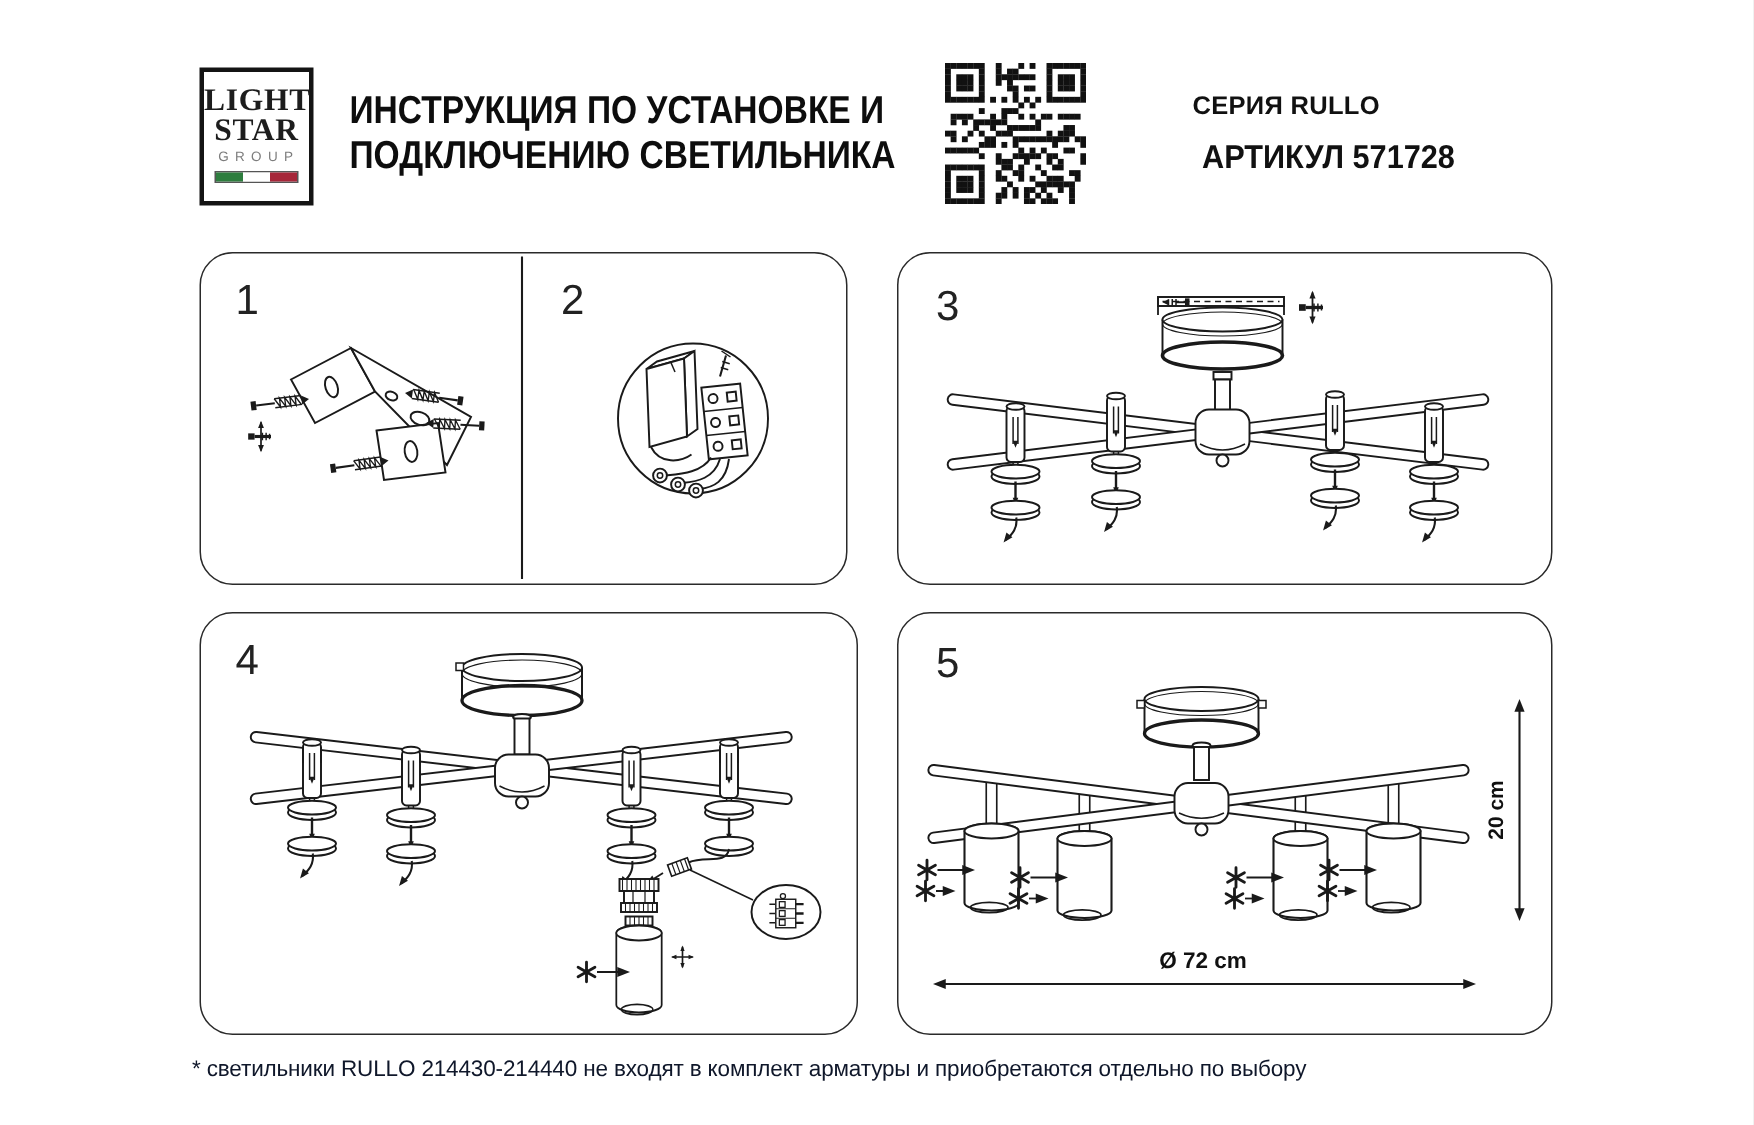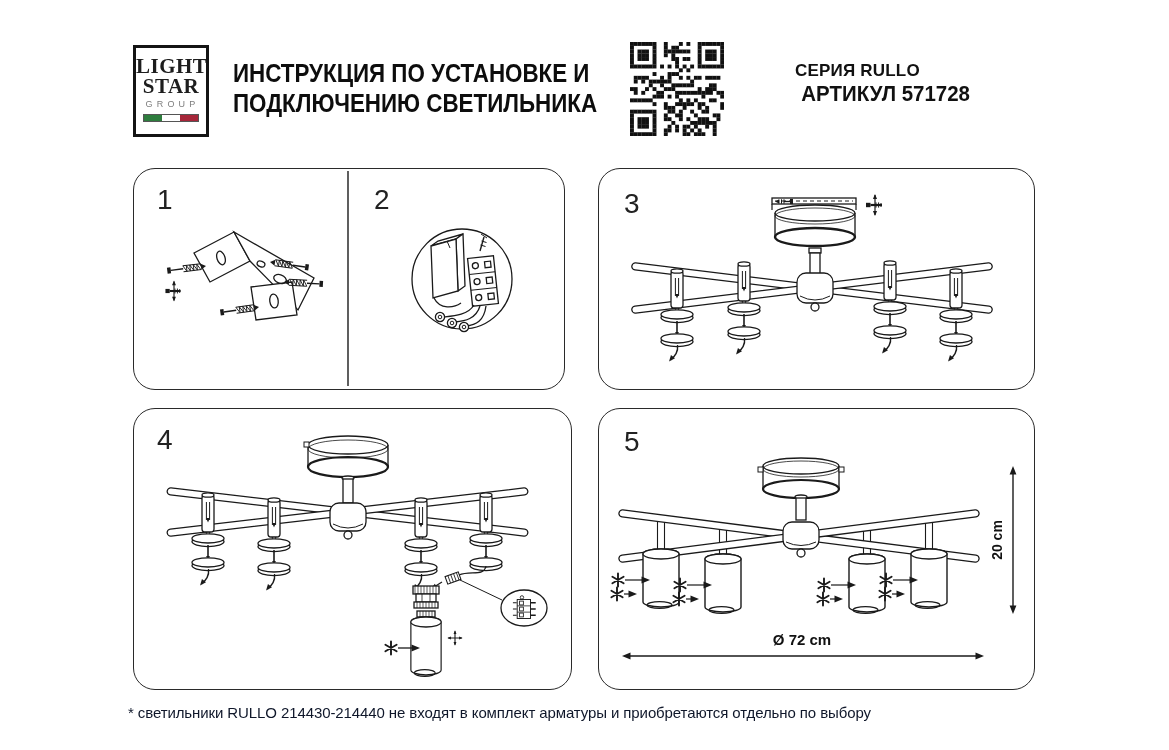--- a/index.html
+++ b/index.html
@@ -16,21 +16,21 @@
   .flag{margin:5px 7px 0 7px;height:8px;border:1px solid #555;display:flex;box-sizing:border-box;}
   .flag span{flex:1;}
   
   .title{left:233px;top:58px;font-weight:bold;font-size:26px;line-height:30px;color:#0d0d0d;white-space:nowrap;}
   .title .cond{display:inline-block;transform:scaleX(0.86);transform-origin:0 0;}
   
   .qr{left:630px;top:42px;width:94px;height:94px;}
   
   .product{left:795px;top:61px;width:205px;}
   .series{font-weight:bold;font-size:17px;letter-spacing:0.2px;}
-  .article{font-weight:bold;font-size:22px;}
+  .article{font-weight:bold;font-size:22px;margin-top:11px;}
   .article span{display:inline-block;transform:scaleX(0.93);}
   
   .panel{border:1.5px solid #2a2a2a;border-radius:22px;box-sizing:border-box;background:#fff;}
   .panelA{left:133px;top:168px;width:432px;height:222px;}
   .panel3{left:598px;top:168px;width:437px;height:222px;}
   .panel4{left:133px;top:408px;width:439px;height:282px;}
   .panel5{left:598px;top:408px;width:437px;height:282px;}
   .panel svg.draw{position:absolute;left:0;top:0;}
   .stepnum{position:absolute;font-size:28px;color:#222;line-height:30px;}
   .n1{left:23px;top:16px;}  .n2{left:240px;top:16px;}

